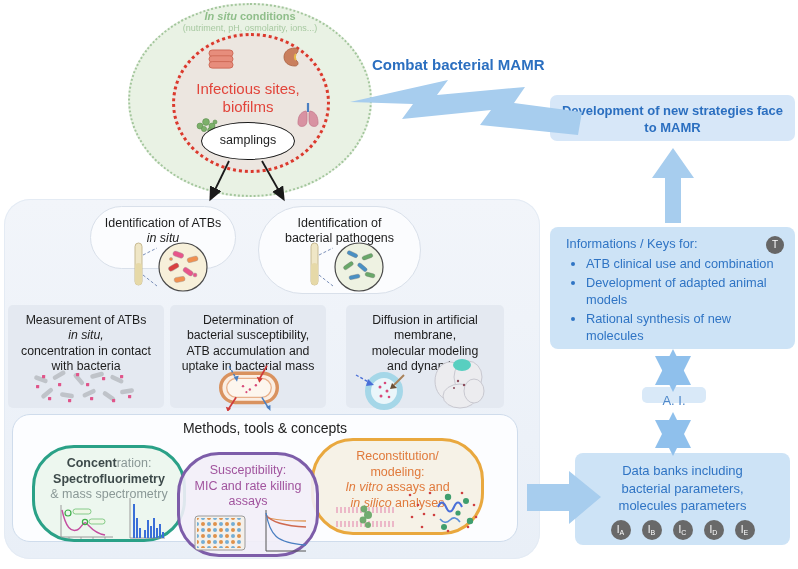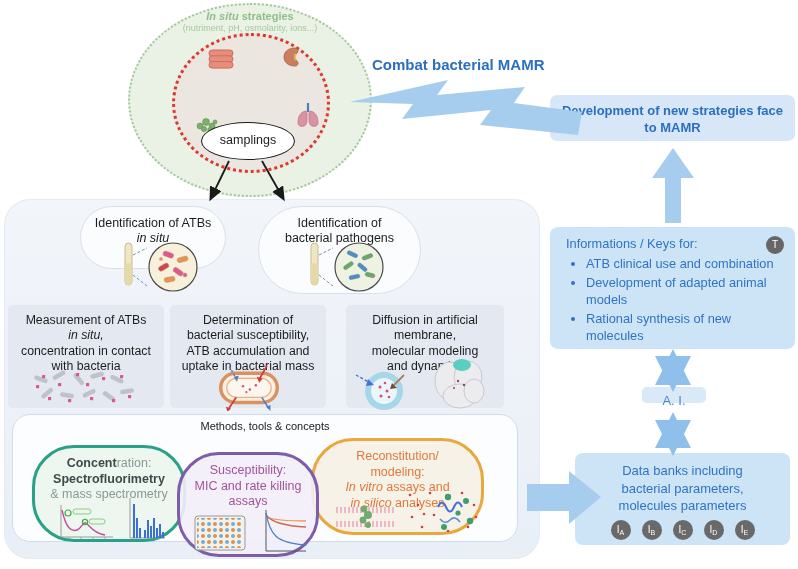--- a/index.html
+++ b/index.html
@@ -39,42 +39,42 @@
   .db-badge .sub{font-size:7px;vertical-align:-2px;}
   
   .main-panel{left:4px;top:199px;width:536px;height:360px;border-radius:26px;
     background:linear-gradient(180deg,#f2f5fa,#e9eff7);box-shadow:inset 0 0 0 1px #e4ebf4;}
   .pill-box{background:#fbfcfe;border:1.5px solid #d9e0ea;border-radius:46px;box-sizing:border-box;
     font-size:12.5px;line-height:15px;color:#1d1d1d;padding-top:9px;}
   .gray-box{background:#e4e9f1;border-radius:5px;box-sizing:border-box;
     font-size:12.3px;line-height:15.3px;color:#1d1d1d;padding-top:8px;}
   .methods-box{left:12px;top:414px;width:506px;height:128px;border-radius:18px;
     background:#fcfdff;border:1.5px solid #cfdcec;box-sizing:border-box;}
-  .m-title{left:0;top:5px;width:100%;font-size:11px;color:#222;}
+  .m-title{left:0;top:5px;width:100%;font-size:14px;color:#222;}
   .mbox{border-radius:42px;box-sizing:border-box;font-size:12.5px;line-height:15.5px;padding-top:8px;}
   .mbox-green{left:19px;top:21px;width:154px;height:97px;border:3px solid #2aa187;
     background:rgba(236,246,238,.94);margin-top:9px;}
   .mbox-orange{left:298px;top:23px;width:173px;height:97px;border:3px solid #e9a83e;
     background:rgba(245,241,229,.94);color:#e07a3c;}
   .mbox-purple{left:164px;top:37px;width:142px;height:105px;border:3px solid #7d5da9;
     background:rgba(242,238,248,.90);color:#a1549e;}
   .bold{font-weight:bold;} .it{font-style:italic;}
   .c-dark{color:#3d4a4a;} .c-gray{color:#8a9896;}
   .overlay{left:0;top:0;width:798px;height:569px;pointer-events:none;}
 </style>
 </head>
 <body>
 
 <div class="canvas">
 
   <div class="abs main-panel"></div>
 
   <div class="abs outer-circle"></div>
   <div class="abs inner-circle"></div>
-  <div class="abs ctr cond-title"><span class="it">In situ</span><span> strategies</span></div>
+  <div class="abs ctr cond-title"><span class="it">In situ</span><span> conditions</span></div>
   <div class="abs ctr cond-sub">(nutriment, pH, osmolarity, ions...)</div>
 
   <svg class="abs" style="left:208px;top:48px" width="26" height="22" viewBox="0 0 26 22">
       <g fill="#e78d7c" stroke="#cf6b58" stroke-width="1">
         <rect x="1" y="2" width="24" height="6.5" rx="3.2"></rect>
         <rect x="1" y="7.8" width="24" height="6.5" rx="3.2"></rect>
         <rect x="1" y="13.6" width="24" height="6.5" rx="3.2"></rect>
       </g>
     </svg>
   <svg class="abs" style="left:283px;top:47px" width="18" height="20" viewBox="0 0 18 20">
@@ -90,20 +90,21 @@
       <g fill="#7cb06a" stroke="#5e9150" stroke-width="0.6">
         <circle cx="6" cy="10" r="3"></circle>
         <circle cx="12" cy="6" r="3.4"></circle>
         <circle cx="18" cy="10" r="3"></circle>
         <circle cx="10" cy="13" r="2.6"></circle>
         <circle cx="16" cy="14" r="2.4"></circle>
         <circle cx="21" cy="6" r="2"></circle>
       </g>
     </svg>
 
+  <div class="abs ctr infectious"><span>Infectious sites,</span><br><span>biofilms</span></div>
   <div class="abs ctr samplings">samplings</div>
 
   <div class="abs blue-bold combat">Combat bacterial MAMR</div>
 
   <div class="abs ctr blue-bold dev-box"><span>Development of new strategies face</span><br><span>to MAMR</span></div>
 
   <div class="abs info-box">
     <div>Informations / Keys for:</div>
     <div class="abs t-badge">T</div>
     <ul>
@@ -121,21 +122,21 @@
     <span>molecules parameters</span>
     <div class="db-badges">
       <span class="db-badge"><span>I</span><span class="sub">A</span></span>
       <span class="db-badge"><span>I</span><span class="sub">B</span></span>
       <span class="db-badge"><span>I</span><span class="sub">C</span></span>
       <span class="db-badge"><span>I</span><span class="sub">D</span></span>
       <span class="db-badge"><span>I</span><span class="sub">E</span></span>
     </div>
   </div>
 
-  <div class="abs ctr pill-box" style="left:80px;top:206px;width:146px;height:63px">
+  <div class="abs ctr pill-box" style="left:90px;top:206px;width:146px;height:63px">
     <span>Identification of ATBs</span><br>
     <span class="it">in situ</span>
     <svg class="abs" style="left:14px;top:34px" width="126" height="52" viewBox="0 0 126 52">
       <rect x="30" y="2" width="7" height="42" rx="3.5" fill="#efe6c6" stroke="#c7ba92"></rect>
       <rect x="30" y="22" width="7" height="22" rx="3.5" fill="#e6d9a8"></rect>
       <line x1="38" y1="14" x2="52" y2="7" stroke="#7a8fb8" stroke-width="1" stroke-dasharray="3,2"></line>
       <line x1="38" y1="34" x2="52" y2="45" stroke="#7a8fb8" stroke-width="1" stroke-dasharray="3,2"></line>
       <circle cx="78" cy="26" r="24" fill="#f7f0da" stroke="#4a4a4a" stroke-width="1.2"></circle>
       <g stroke="#9a9a9a" stroke-width="0.4">
         <rect x="68" y="11" width="11" height="5" rx="2.5" fill="#e8558a" transform="rotate(20 73 13)"></rect>

